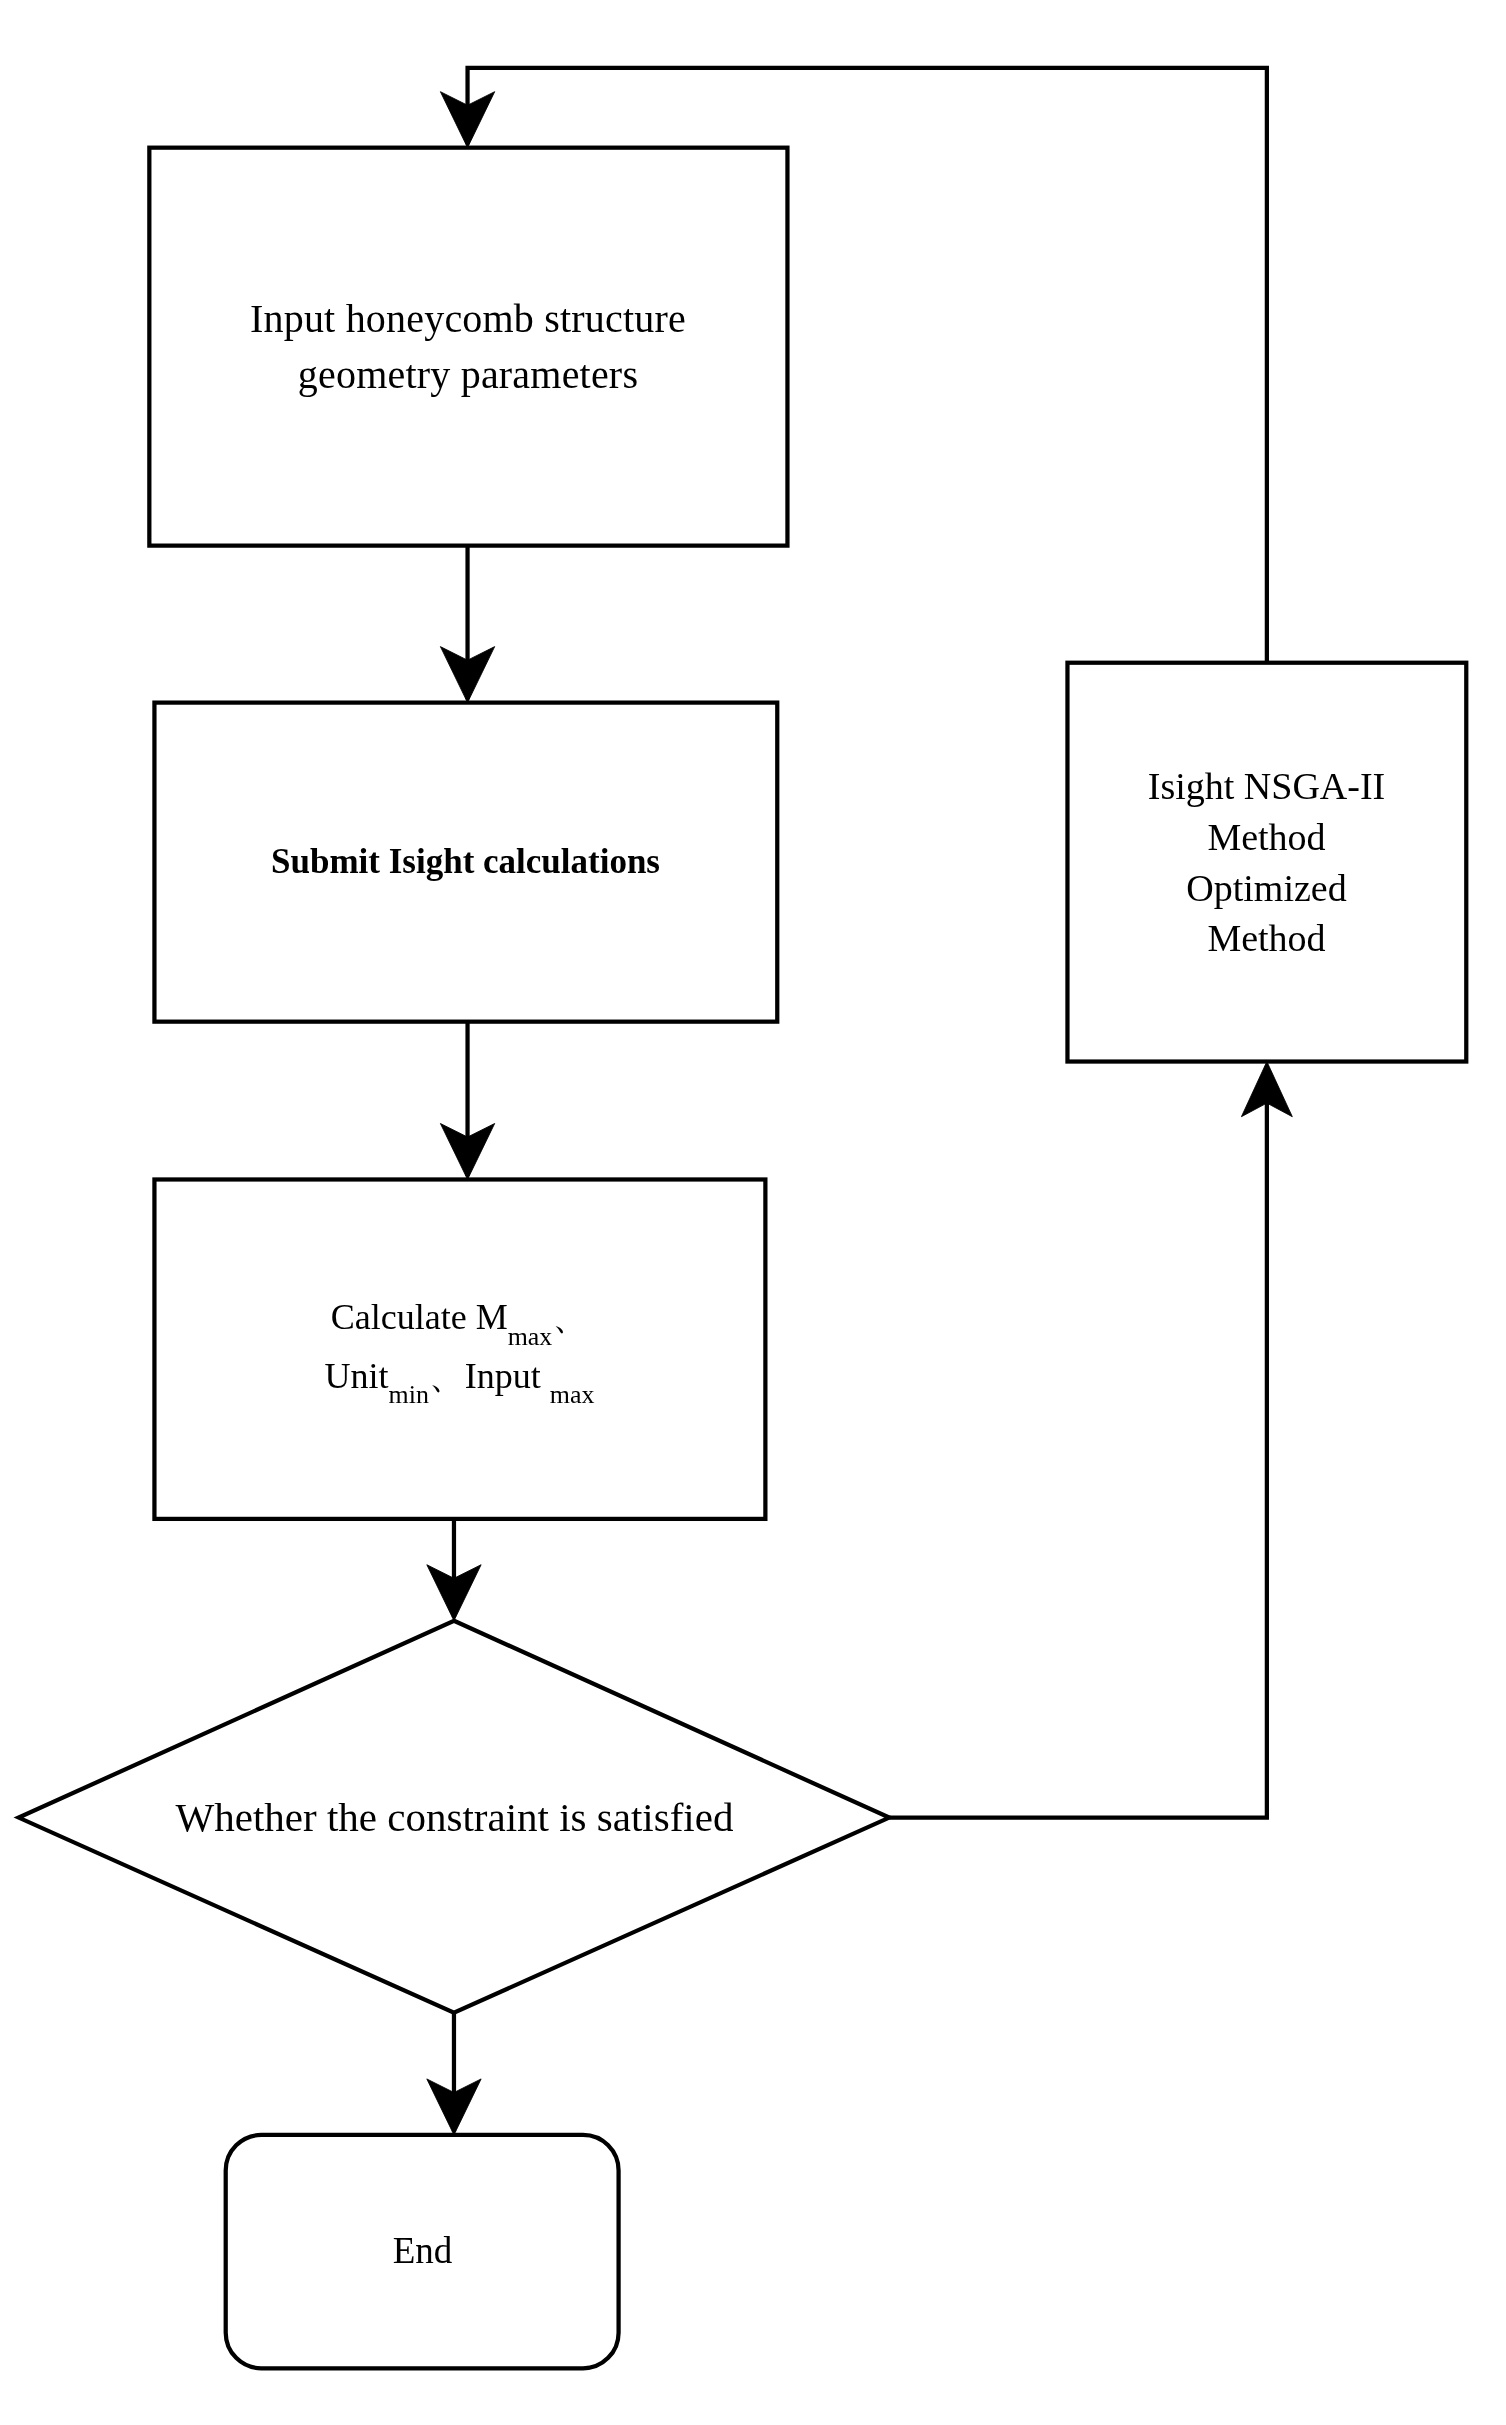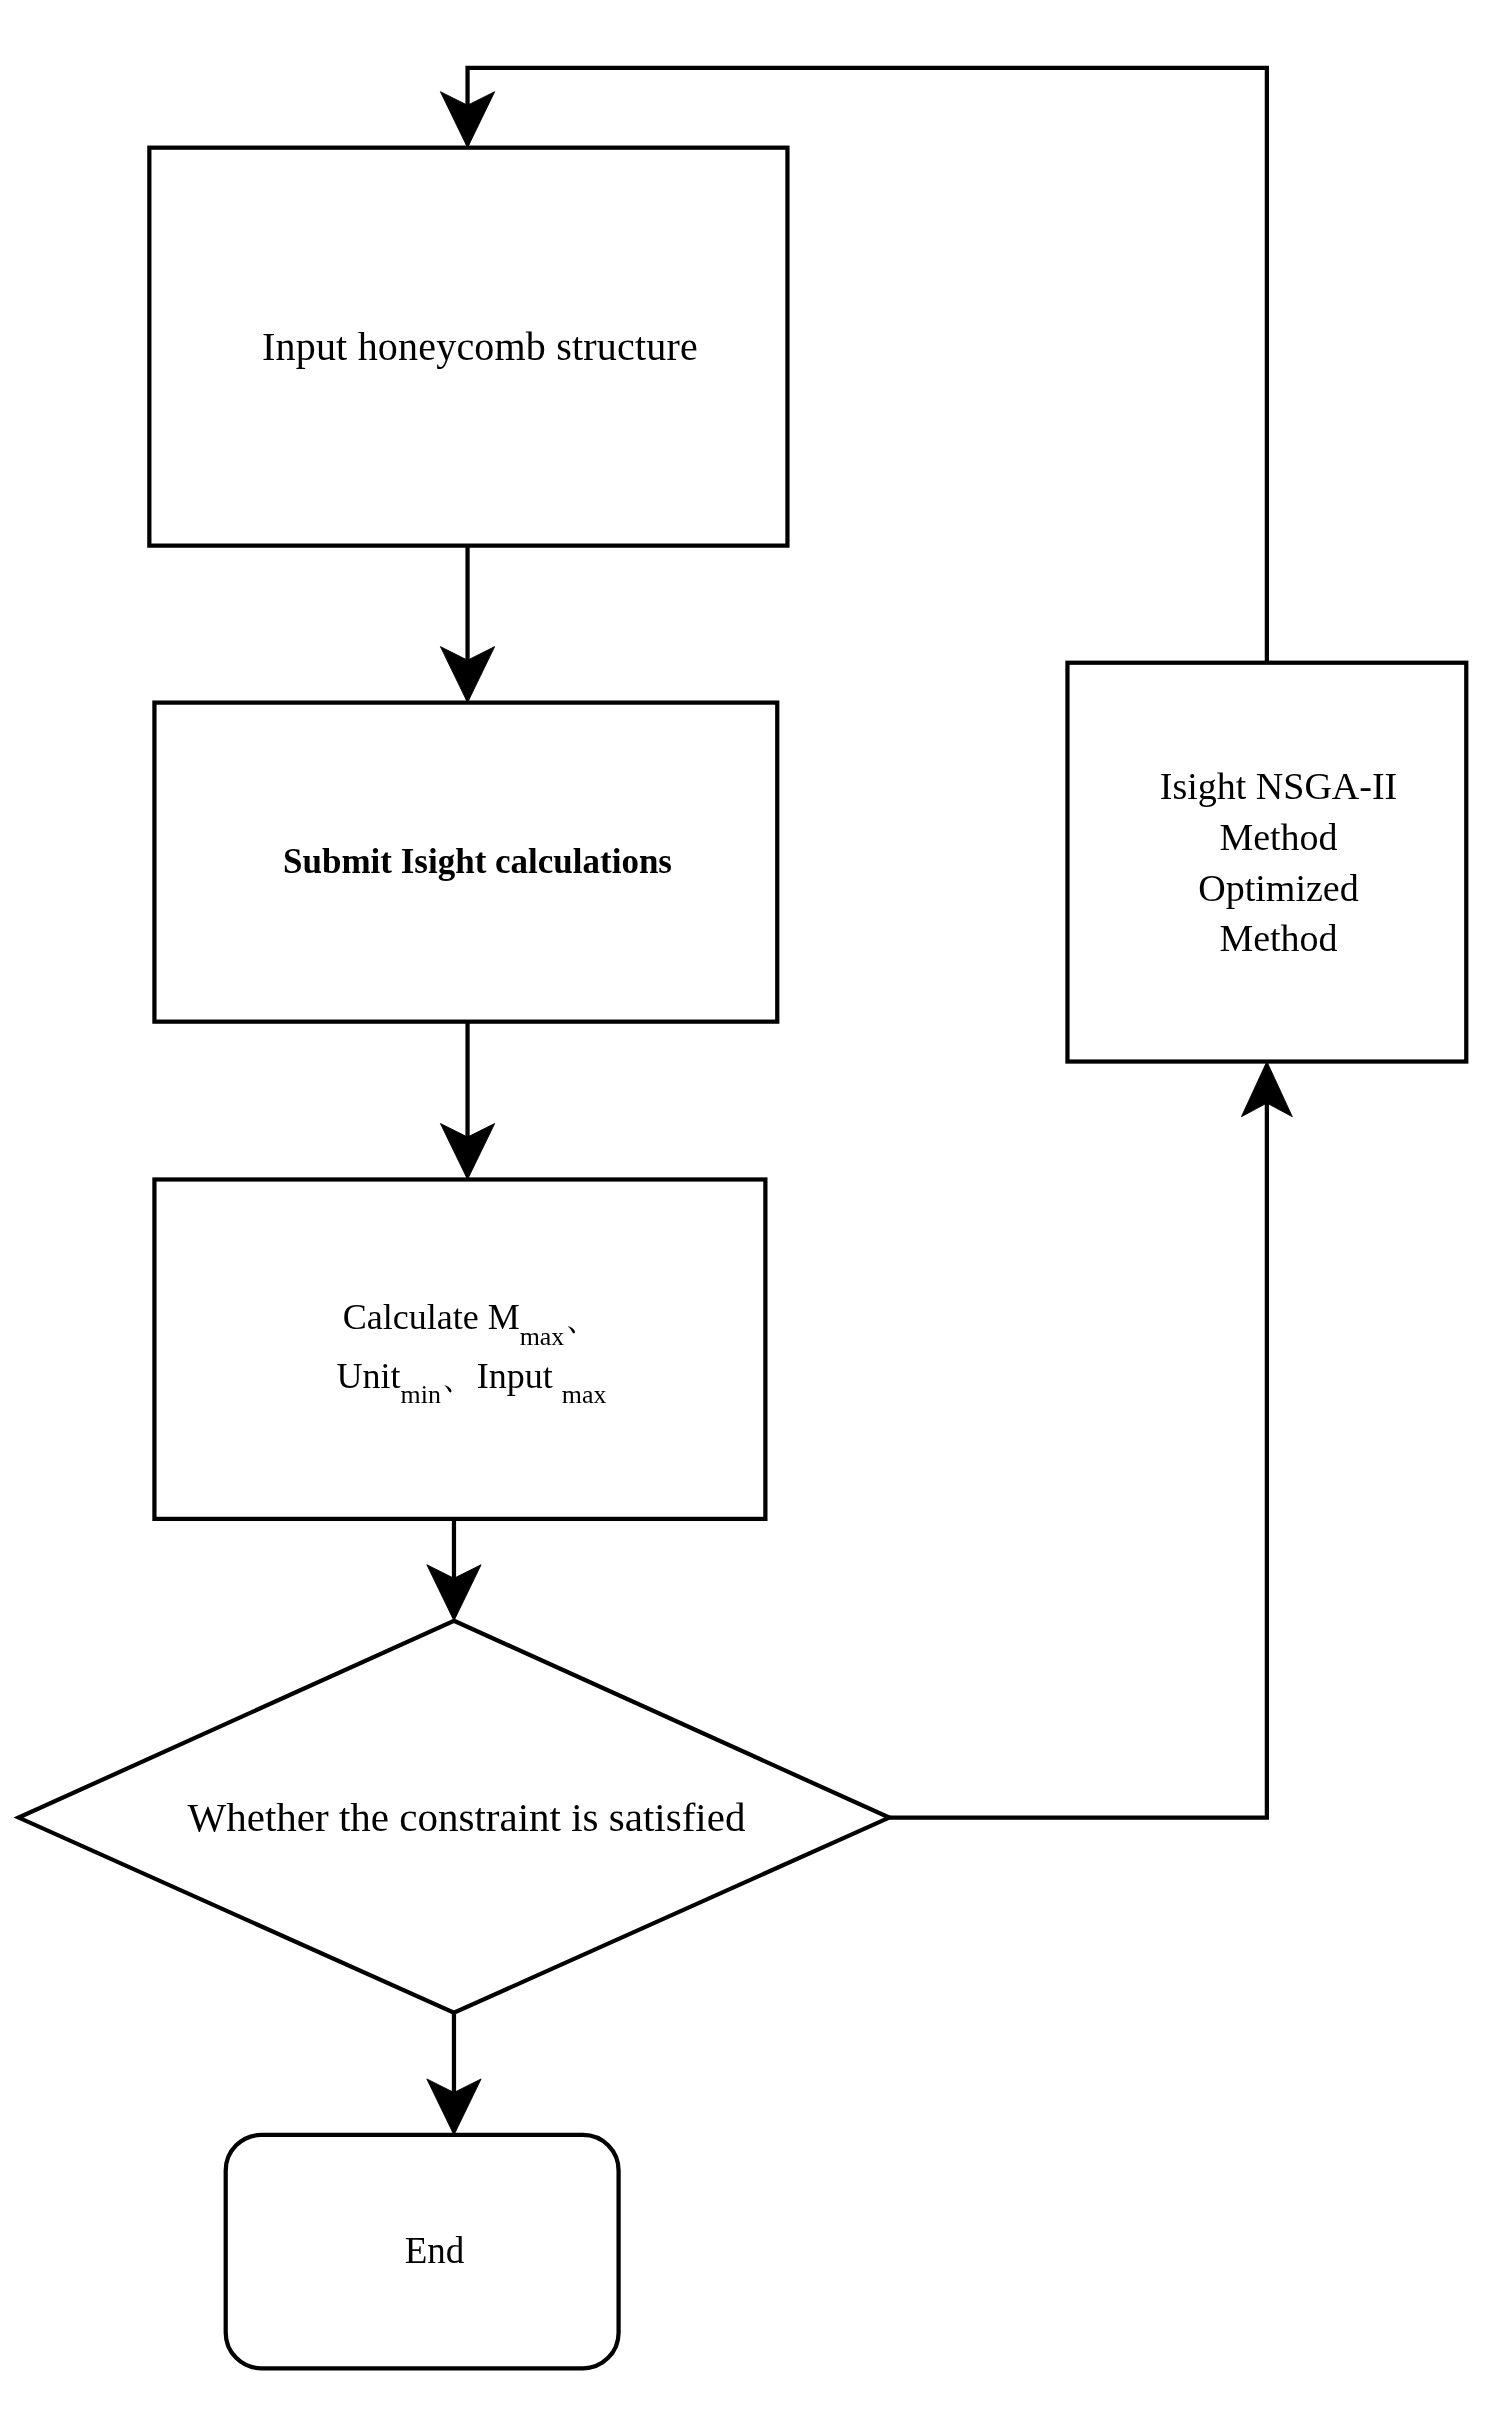--- a/index.html
+++ b/index.html
@@ -28,21 +28,20 @@
   .node-label {
     position: absolute;
     display: flex;
     flex-direction: column;
     align-items: center;
     justify-content: center;
     text-align: center;
     color: #000;
     pointer-events: none;
     white-space: nowrap;
-    padding-left: 12px;
   }
   .lbl-line { display: block; }
   .sub {
     font-size: 0.72em;
     vertical-align: sub;
     position: relative;
     top: 0.30em;
   }
   
   #label-input       { left: 149px; top: 148px;  width: 638px; height: 398px; font-size: 40px; line-height: 1.40; letter-spacing: 0.2px; }
@@ -97,20 +96,21 @@
     </g>
 
     <g>
       <path d="M 1048 2142 L 1493 2142 L 1493 1256" fill="none" stroke="#000000" stroke-width="5"></path>
       <path d="M 1493 1251 L 1463 1316 L 1493 1300 L 1523 1316 Z" fill="#000000" stroke="#000000" stroke-width="1"></path>
     </g>
   </svg>
 
   <div class="node-label" id="label-input">
     <span class="lbl-line">Input honeycomb structure</span>
+    <span class="lbl-line">geometry parameters</span>
   </div>
 
   <div class="node-label" id="label-submit">
     <span class="lbl-line">Submit Isight calculations</span>
   </div>
 
   <div class="node-label" id="label-calc">
     <span class="lbl-line"><span>Calculate M</span><span class="sub">max</span><span>、</span></span>
     <span class="lbl-line"><span>Unit</span><span class="sub">min</span><span>、</span><span>Input </span><span class="sub">max</span></span>
   </div>

